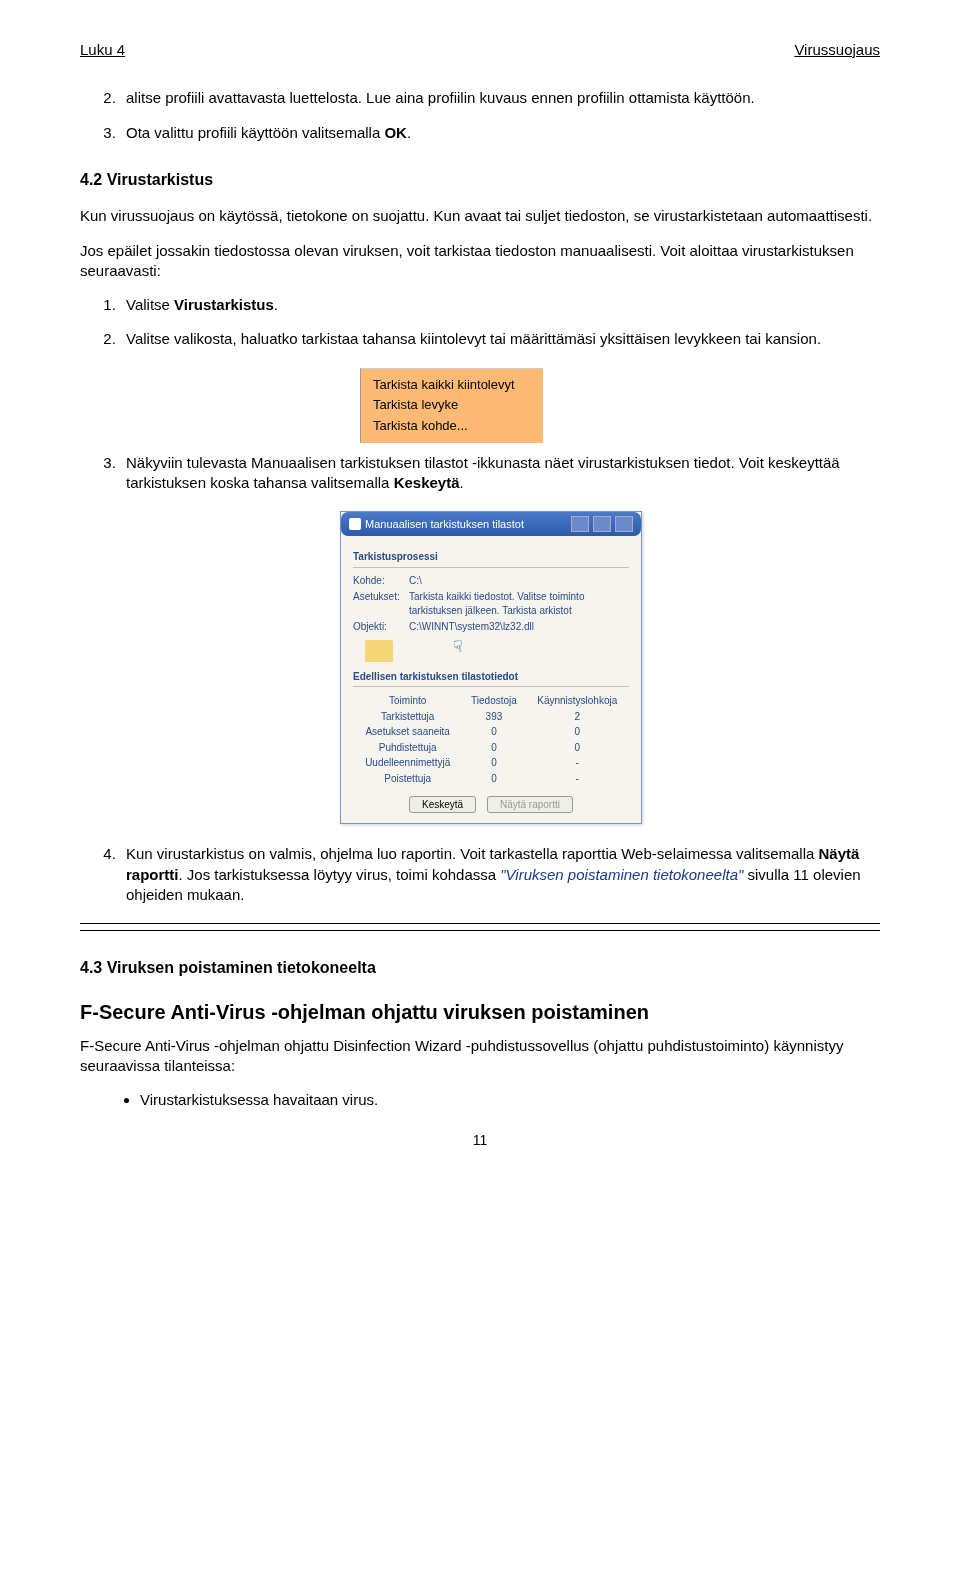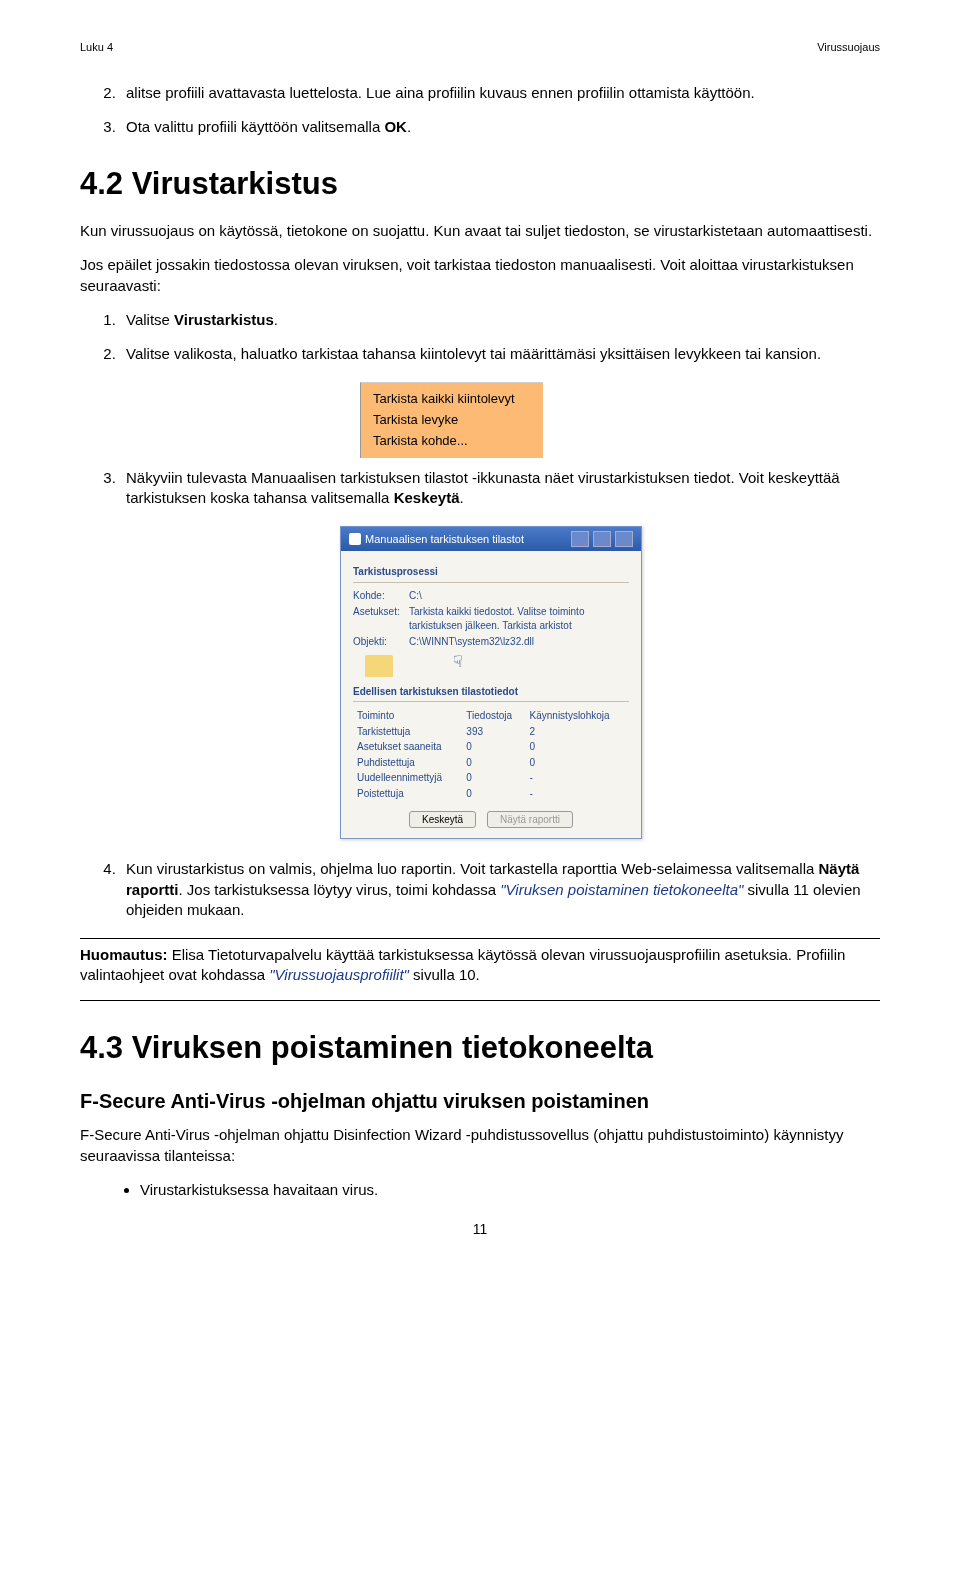--- a/index.html
+++ b/index.html
@@ -7,36 +7,37 @@
     font-size: 15px;
     color: #000;
     background: #fff;
     margin: 0;
     padding: 40px 80px 60px 80px;
     line-height: 1.35;
   }
   .header {
     display: flex;
     justify-content: space-between;
-    font-size: 11px;
+    font-size: 15px;
     margin-bottom: 28px;
+    text-decoration: underline;
   }
   ol {
     margin: 0 0 18px 0;
     padding-left: 40px;
   }
   ol li {
     margin-bottom: 14px;
     padding-left: 6px;
   }
   p {
     margin: 0 0 14px 0;
   }
   h2 {
-    font-size: 31px;
+    font-size: 16px;
     font-weight: bold;
     margin: 26px 0 16px 0;
   }
   h3 {
     font-size: 20px;
     font-weight: bold;
     margin: 20px 0 10px 0;
   }
   .bold { font-weight: bold; }
   .italic-link { font-style: italic; color: #1a3a8a; }
@@ -59,20 +60,21 @@
     box-shadow: 1px 1px 3px rgba(0,0,0,0.2);
   }
   .dialog-title {
     background: linear-gradient(to bottom, #4a7ac8, #2a5aa8);
     color: #fff;
     padding: 4px 8px;
     font-size: 11px;
     display: flex;
     align-items: center;
     gap: 4px;
+    border-radius: 7px;
   }
   .dialog-title .icon {
     width: 12px; height: 12px;
     background: #fff;
     border-radius: 2px;
     display: inline-block;
   }
   .dialog-title .spacer { flex: 1; }
   .dialog-title .winbtn {
     width: 16px; height: 14px;
@@ -124,20 +126,21 @@
     left: 40px; top: -6px;
     font-size: 16px;
   }
   .stats-table {
     width: 100%;
     border-spacing: 0;
     font-size: 10px;
   }
   .stats-table td {
     padding: 1px 4px;
+    text-align: center;
   }
   .dialog-buttons {
     text-align: center;
     margin-top: 10px;
   }
   .dialog-buttons button {
     font-size: 10px;
     padding: 2px 12px;
     margin: 0 4px;
     background: #efefe8;
@@ -280,23 +283,20 @@
 </div>
 
 <ol start="4">
   <li>
     <span>Kun virustarkistus on valmis, ohjelma luo raportin. Voit tarkastella raporttia Web-selaimessa valitsemalla </span><span class="bold">Näytä raportti</span><span>. Jos tarkistuksessa löytyy virus, toimi kohdassa </span><span class="italic-link">"Viruksen poistaminen tietokoneelta"</span><span> sivulla 11 olevien ohjeiden mukaan.</span>
   </li>
 </ol>
 
 <div class="note-box">
   <hr>
-  <p>
-    <span class="bold">Huomautus:</span><span> Elisa Tietoturvapalvelu käyttää tarkistuksessa käytössä olevan virussuojausprofiilin asetuksia. Profiilin valintaohjeet ovat kohdassa </span><span class="italic-link">"Virussuojausprofiilit"</span><span> sivulla 10.</span>
-  </p>
   <hr>
 </div>
 
 <h2>4.3 Viruksen poistaminen tietokoneelta</h2>
 
 <h3>F-Secure Anti-Virus -ohjelman ohjattu viruksen poistaminen</h3>
 
 <p>F-Secure Anti-Virus -ohjelman ohjattu Disinfection Wizard -puhdistussovellus (ohjattu puhdistustoiminto) käynnistyy seuraavissa tilanteissa:</p>
 
 <div class="bullet">

